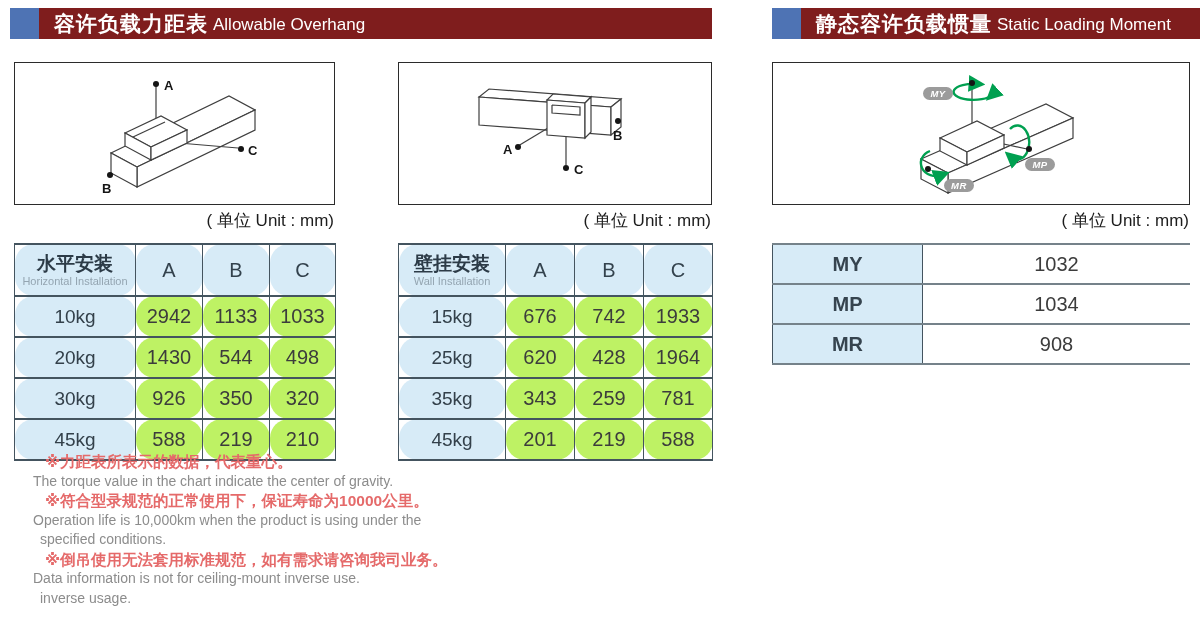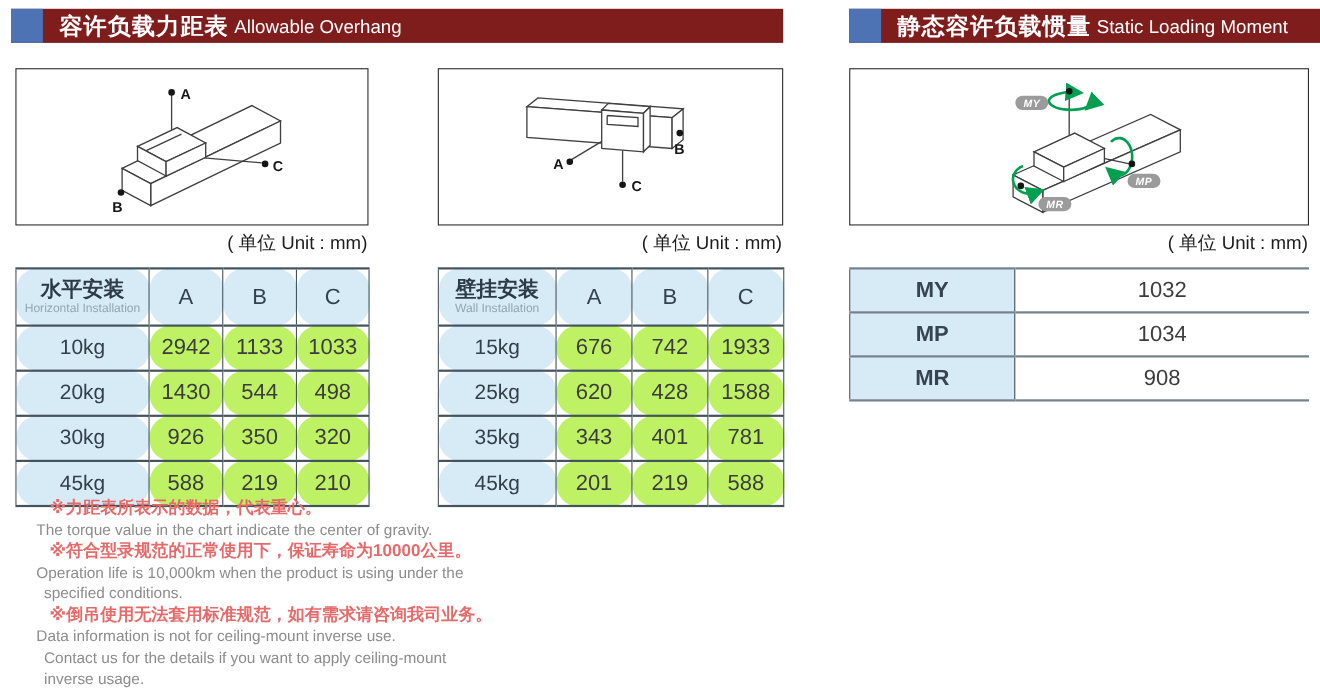--- a/index.html
+++ b/index.html
@@ -199,26 +199,26 @@
       <tr class="drow">
         <td class="blue kg">15kg</td>
         <td class="val">676</td>
         <td class="val">742</td>
         <td class="val">1933</td>
       </tr>
       <tr class="drow">
         <td class="blue kg">25kg</td>
         <td class="val">620</td>
         <td class="val">428</td>
-        <td class="val">1588</td>
+        <td class="val">1964</td>
       </tr>
       <tr class="drow">
         <td class="blue kg">35kg</td>
         <td class="val">343</td>
-        <td class="val">401</td>
+        <td class="val">259</td>
         <td class="val">781</td>
       </tr>
       <tr class="drow">
         <td class="blue kg">45kg</td>
         <td class="val">201</td>
         <td class="val">219</td>
         <td class="val">588</td>
       </tr>
       </tbody>
     </table>
@@ -290,17 +290,16 @@
   </div>
 
   <div class="notes">
     <div class="n-zh">※力距表所表示的数据，代表重心。</div>
     <div class="n-en">The torque value in the chart indicate the center of gravity.</div>
     <div class="n-zh">※符合型录规范的正常使用下，保证寿命为10000公里。</div>
     <div class="n-en">Operation life is 10,000km when the product is using under the</div>
     <div class="n-en n2">specified conditions.</div>
     <div class="n-zh">※倒吊使用无法套用标准规范，如有需求请咨询我司业务。</div>
     <div class="n-en">Data information is not for ceiling-mount inverse use.</div>
-    <div class="n-en n2">Contact us for the details if you want to apply ceiling-mount</div>
     <div class="n-en n2">inverse usage.</div>
   </div>
 
 </div>
 
 </body></html>

